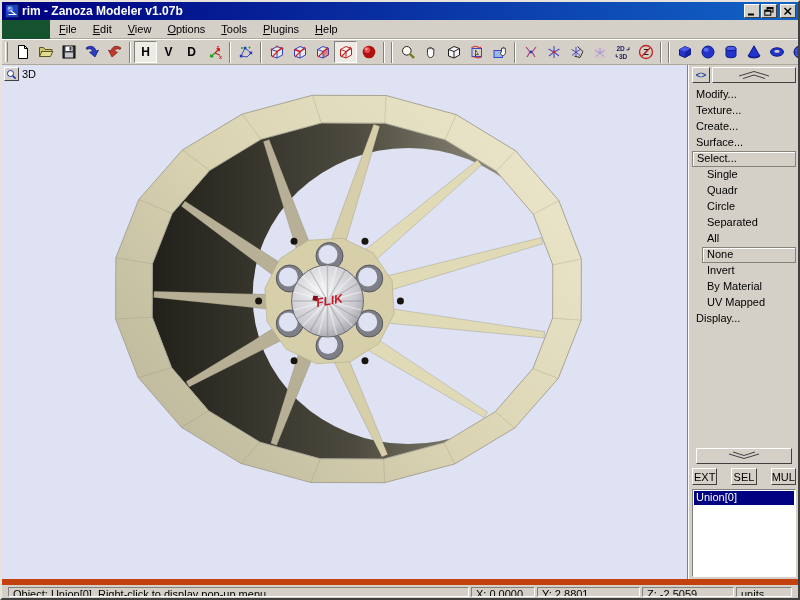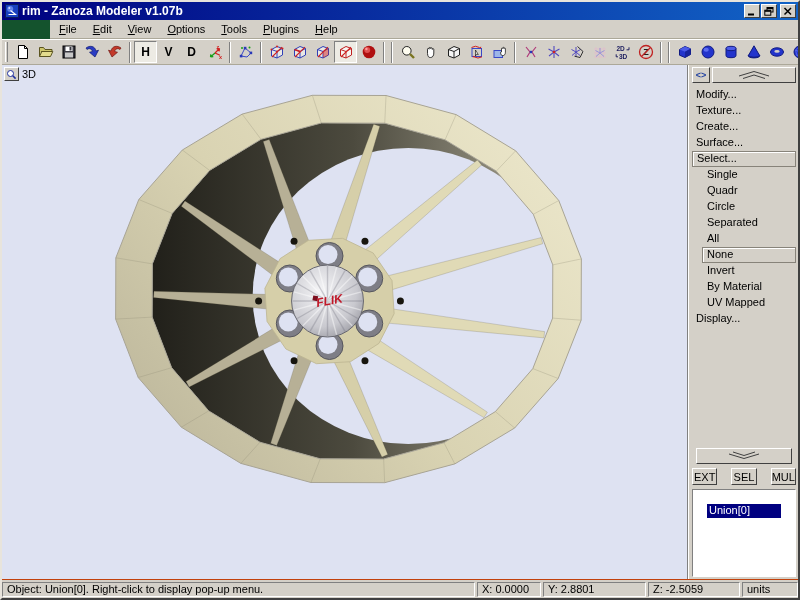--- a/index.html
+++ b/index.html
@@ -58,27 +58,27 @@
   .sp-items{ flex:none; }
   .sp-item{ height:16px; line-height:15px; font-size:11px; padding-left:4px; white-space:nowrap; cursor:default; }
   .sp-item.indent{ padding-left:15px; }
   .sp-item.boxed{ border:1px solid #87837a; box-shadow:inset 1px 1px 0 #fff; line-height:13px; }
   .sp-item.boxed.indent{ margin-left:10px; padding-left:4px; }
   .sp-fill{ flex:1; }
   .mode-row{ display:flex; gap:14px; margin-bottom:4px; flex:none; }
   .mode-btn{ flex:1; height:17px; font-size:11px; background:#d4d0c8;
     border:1px solid; border-color:#fff #404040 #404040 #fff; padding:0; }
   .listbox{ height:88px; flex:none; background:#fff; border:1px solid; border-color:#808080 #fff #fff #808080;
-    overflow:hidden; padding:14px; }
+    overflow:hidden; padding:1px; }
   .lb-row{ height:14px; line-height:13px; font-size:11px; padding:0 2px; cursor:default; }
   .lb-row.selected{ background:#000080; color:#fff; }
 
   
   .statusbar{ height:19px; flex:none; display:flex; gap:2px; background:#d4d0c8;
-    border-top:1px solid #c2410c; padding:2px 0 1px; }
+    border-top:6px solid #c2410c; padding:2px 6px 1px; }
   .sb-panel{ border:1px solid; border-color:#808080 #fff #fff #808080; font-size:11px;
     line-height:13px; padding:0 4px; white-space:nowrap; overflow:hidden; }
   .sb-msg{ flex:1; }
   .sb-x{ width:64px; } .sb-y{ width:103px; } .sb-z{ width:92px; } .sb-units{ width:56px; }
 </style>
 </head>
 <body>
 
 <div class="window">
 

